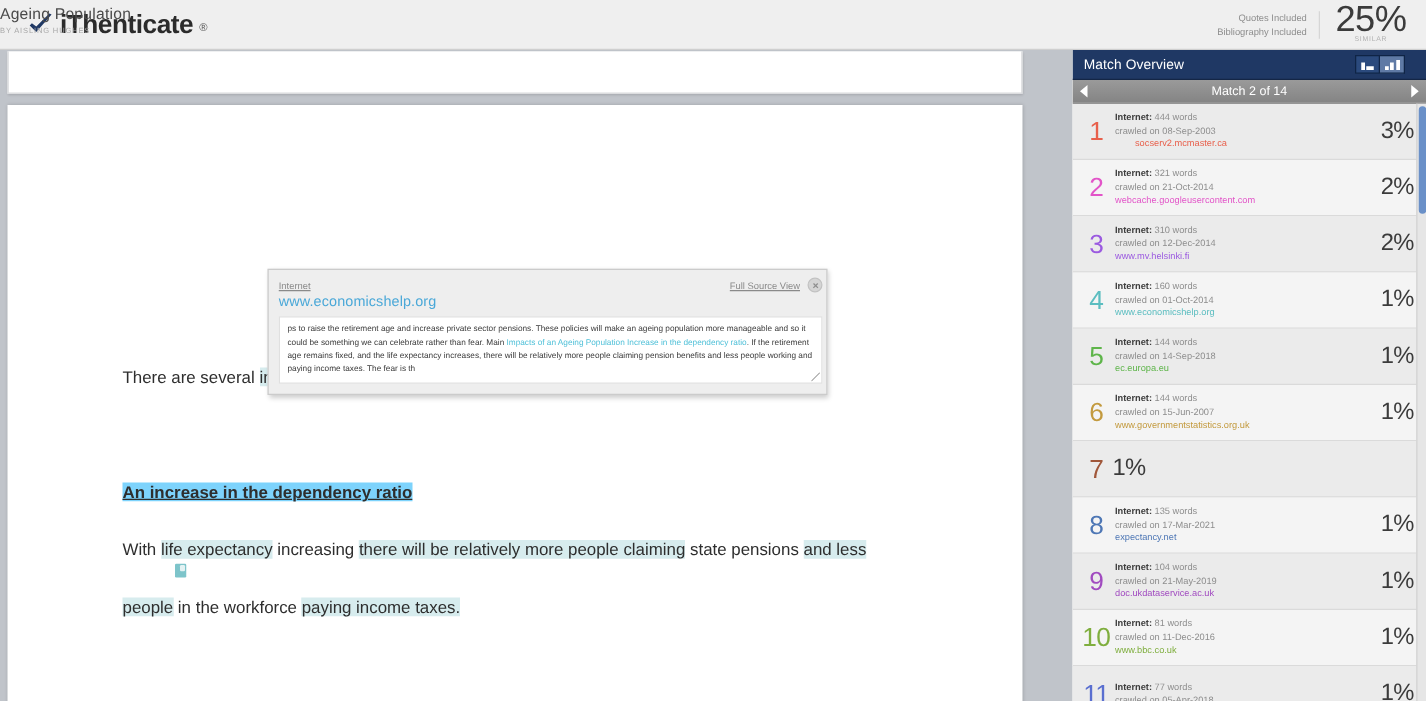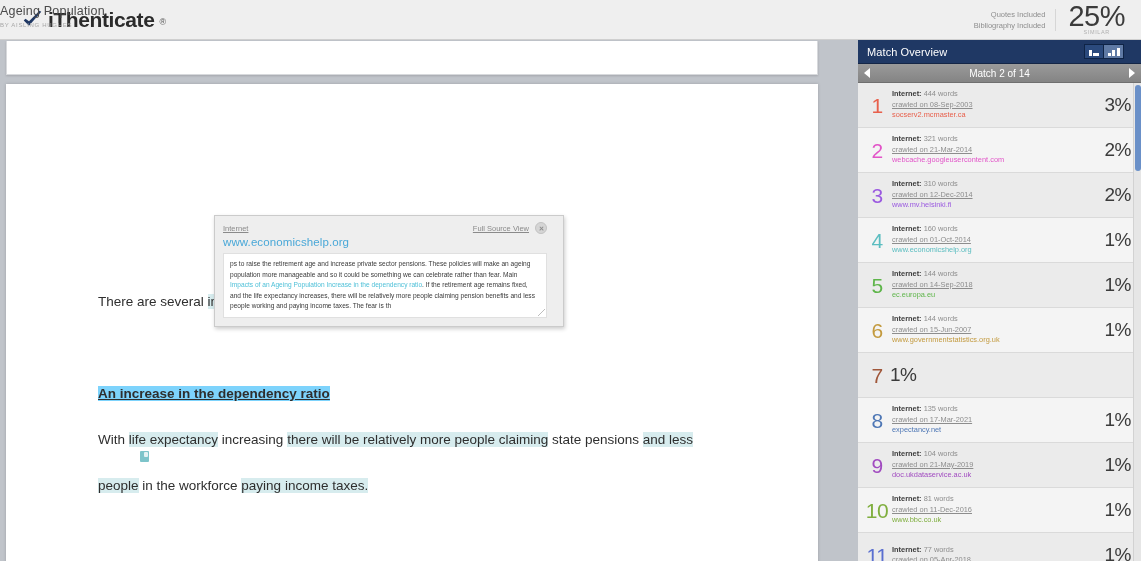--- a/index.html
+++ b/index.html
@@ -84,25 +84,25 @@
     position: absolute; width: 9px; height: 11px;
     background: #7dc4ca; border-radius: 1px;
   }
   .marker-float::after {
     content: ""; position: absolute; right: 1px; top: 1px;
     width: 4px; height: 5px; background: #e3f2f3; border-radius: 1px;
   }
 
   
   .popup {
-    position: absolute; left: 208px; top: 131px; width: 350px;
+    position: absolute; left: 208px; top: 131px; width: 448px;
     background: #eeeeee;
     border: 1px solid #cbcbcb;
     box-shadow: 1px 2px 4px rgba(0,0,0,.2);
-    padding: 6px 16px 8px 8px;
+    padding: 6px 3px 8px 8px;
   }
   .popup-head { display: flex; align-items: center; justify-content: space-between; }
   .popup-kind {
     font-size: 7.5px; color: #8a8a8a; text-decoration: underline;
   }
   .popup-head-right { display: flex; align-items: center; gap: 6px; }
   .popup-fullview {
     font-size: 7.5px; color: #8a8a8a; text-decoration: underline; cursor: pointer;
   }
   .popup-close {
@@ -175,21 +175,21 @@
   }
   .match-row.odd  { background: #ebebeb; }
   .match-row.even { background: #f4f4f4; }
   .m-rank {
     width: 26px; flex: none; text-align: center;
     font-size: 21px; line-height: 21px; letter-spacing: -.5px;
   }
   .m-info { flex: 1; min-width: 0; line-height: 10.5px; padding-left: 2px; }
   .m-line1 { font-size: 7.4px; color: #8d8d8d; }
   .m-line1 b { color: #3c3c3c; }
-  .m-line2 { font-size: 7.4px; color: #8d8d8d; text-decoration: underline; }
+  .m-line2 { font-size: 7.4px; color: #8d8d8d; }
   .m-line3 { font-size: 7.4px; }
   .m-pct { font-size: 19px; color: #3b3b3b; letter-spacing: -.5px; flex: none; }
 
   .side-scroll {
     position: absolute; right: 0; top: 43px; width: 8px; height: 478px;
     background: #e6e6e6; border-left: 1px solid #d2d2d2;
   }
   .side-thumb {
     position: absolute; left: 1px; top: 2px; width: 6px; height: 86px;
     background: #6a90c8; border-radius: 3px;
@@ -301,29 +301,29 @@
       <span class="side-nav-label">Match 2 of 14</span>
       <span class="arrow right"></span>
     </div>
 
     <div class="match-list" id="match-list">
         <div class="match-row odd">
           <div class="m-rank" style="color: rgb(232, 96, 76);">1</div>
           <div class="m-info">
             <div class="m-line1"><b>Internet:</b> 444 words</div>
             <div class="m-line2">crawled on 08-Sep-2003</div>
-            <div class="m-line3" style="color: rgb(232, 96, 76);">socserv2.mcmaster.ca</div>
+            <div class="m-line3" style="color: rgb(232, 96, 76); margin-left: 16px;">socserv2.mcmaster.ca</div>
           </div>
           <div class="m-pct">3%</div>
         </div>
         <div class="match-row even">
           <div class="m-rank" style="color: rgb(226, 84, 200);">2</div>
           <div class="m-info">
             <div class="m-line1"><b>Internet:</b> 321 words</div>
-            <div class="m-line2">crawled on 21-Mar-2014</div>
+            <div class="m-line2">crawled on 21-Oct-2014</div>
             <div class="m-line3" style="color: rgb(226, 84, 200);">webcache.googleusercontent.com</div>
           </div>
           <div class="m-pct">2%</div>
         </div>
         <div class="match-row odd">
           <div class="m-rank" style="color: rgb(155, 90, 224);">3</div>
           <div class="m-info">
             <div class="m-line1"><b>Internet:</b> 310 words</div>
             <div class="m-line2">crawled on 12-Dec-2014</div>
             <div class="m-line3" style="color: rgb(155, 90, 224);">www.mv.helsinki.fi</div>

